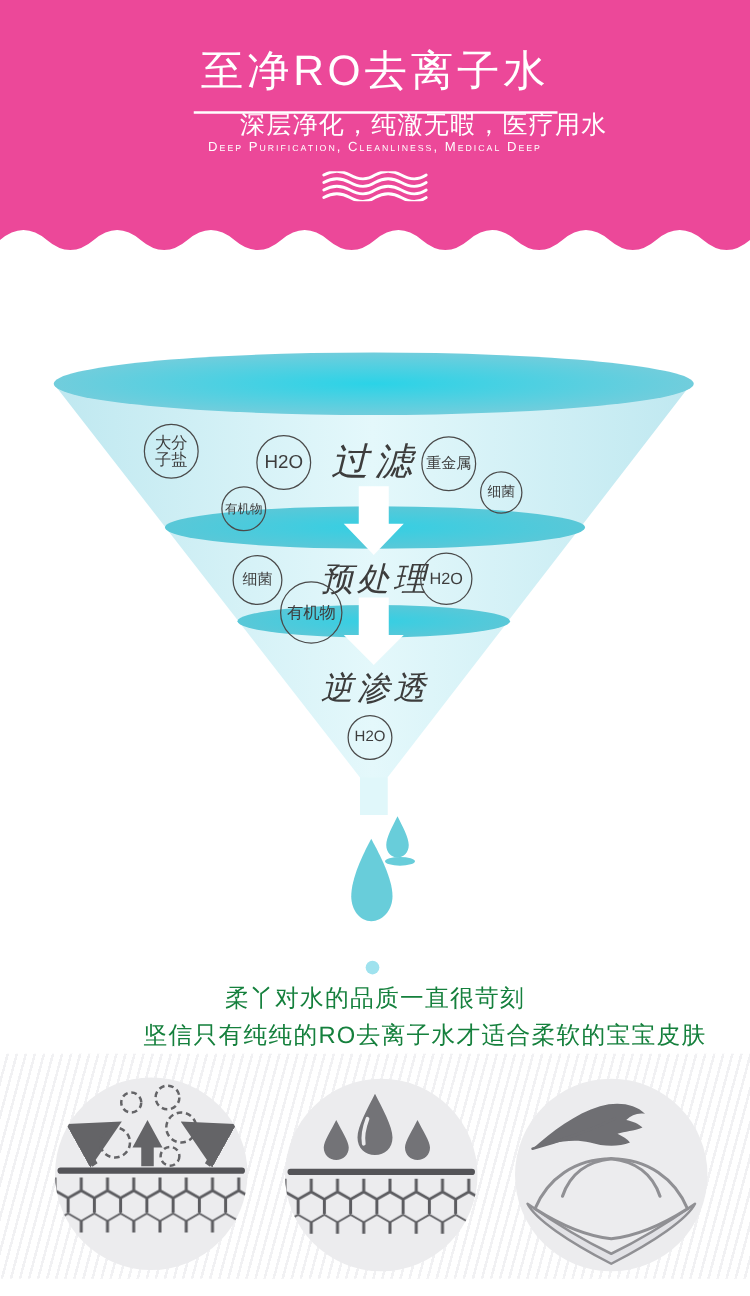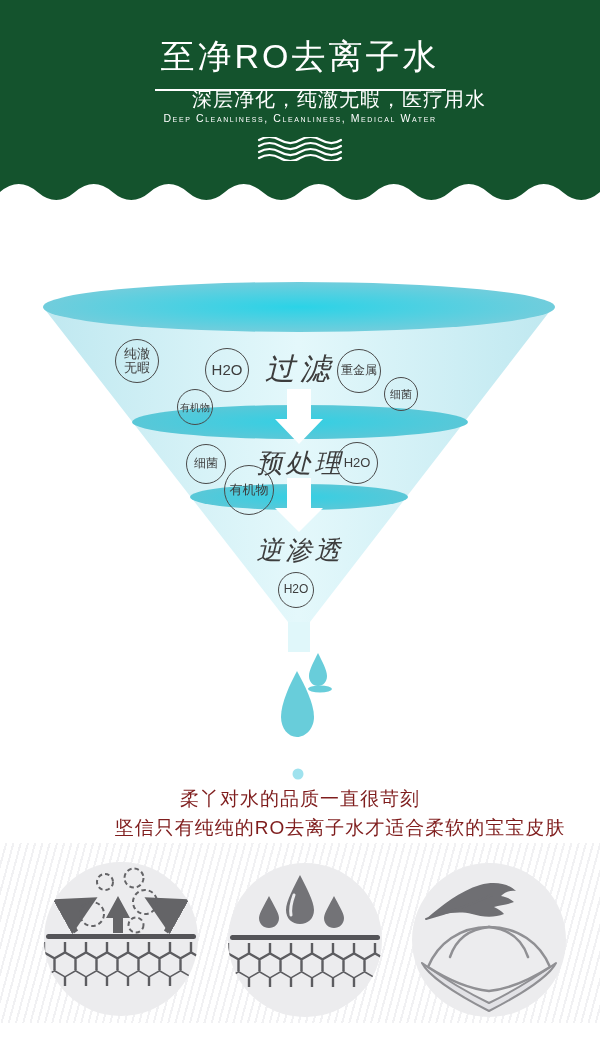--- a/index.html
+++ b/index.html
@@ -1,20 +1,20 @@
 <!DOCTYPE html>
 <html><head>
 <meta charset="utf-8">
 <style>
   html,body{margin:0;padding:0;}
   .page{position:relative;width:600px;height:1037px;background:#ffffff;overflow:hidden;
         font-family:"Liberation Sans","DejaVu Sans",sans-serif;}
 
   
-  .header{position:absolute;top:0;left:0;width:600px;height:202px;background:#14532d;}
+  .header{position:absolute;top:0;left:0;width:600px;height:202px;background:#ec4899;}
   .hdr-title-wrap{position:absolute;top:34px;left:0;width:100%;text-align:center;}
   .hdr-title{display:inline-block;color:#fff;font-size:34px;letter-spacing:3px;
              padding:0 6px 9px 6px;border-bottom:2px solid #fff;font-weight:400;}
   .hdr-sub{position:absolute;top:86px;left:0;width:100%;text-align:center;color:#fff;
            font-size:20px;letter-spacing:1px;padding-left:39px;}
   .hdr-en{position:absolute;top:112px;left:0;width:100%;text-align:center;color:#fff;
           font-size:10.5px;letter-spacing:1.6px;font-variant:small-caps;}
   .waves-icon{position:absolute;top:137px;left:50%;transform:translateX(-50%);}
   .hdr-wave-edge{position:absolute;bottom:-1px;left:0;width:600px;height:24px;display:block;}
 
@@ -31,21 +31,21 @@
   .b1{left:205px;top:348px;width:44px;height:44px;font-size:15px;}
   .b2{left:337px;top:349px;width:44px;height:44px;font-size:12px;text-align:right;}
   .b3{left:384px;top:377px;width:34px;height:34px;font-size:11px;}
   .b4{left:177px;top:389px;width:36px;height:36px;font-size:10px;}
   .b5{left:186px;top:444px;width:40px;height:40px;font-size:12px;}
   .b6{left:336px;top:442px;width:42px;height:42px;font-size:13px;}
   .b7{left:224px;top:465px;width:50px;height:50px;font-size:13px;}
   .b8{left:278px;top:572px;width:36px;height:36px;font-size:12px;}
 
   
-  .tl{position:absolute;left:0;width:100%;text-align:center;color:#7f1d1d;
+  .tl{position:absolute;left:0;width:100%;text-align:center;color:#15803d;
       font-size:19px;letter-spacing:1px;}
   .tl1{top:786px;}
   .tl2{top:815px;padding-left:40px;}
 
   
   .features{position:absolute;top:843px;left:0;width:600px;height:180px;
             background:repeating-linear-gradient(105deg,#ffffff 0 5px,#f1f1f3 5px 7px);}
   .fcircle{position:absolute;width:154px;height:154px;border-radius:50%;
            background:#ececee;overflow:hidden;}
   .fc1{left:44px;top:19px;}
@@ -55,21 +55,21 @@
 </head>
 <body>
 
 <div class="page">
 
   <div class="header">
     <div class="hdr-title-wrap">
       <span class="hdr-title">至净RO去离子水</span>
     </div>
     <div class="hdr-sub">深层净化，纯澈无暇，医疗用水</div>
-    <div class="hdr-en">Deep Cleanliness, Cleanliness, Medical Water</div>
+    <div class="hdr-en">Deep Purification, Cleanliness, Medical Deep</div>
 
     <svg class="waves-icon" width="86" height="24" viewBox="0 0 86 24">
       <g fill="none" stroke="#ffffff" stroke-width="2.2" stroke-linecap="round">
         <path d="M2,3  C9,-1 16,-1 23,3  C30,7 37,7 43,3  C50,-1 57,-1 64,3  C71,7 78,7 84,3"></path>
         <path d="M2,9  C9,5 16,5 23,9   C30,13 37,13 43,9  C50,5 57,5 64,9   C71,13 78,13 84,9"></path>
         <path d="M2,15 C9,11 16,11 23,15 C30,19 37,19 43,15 C50,11 57,11 64,15 C71,19 78,19 84,15"></path>
         <path d="M2,21 C9,17 16,17 23,21 C30,25 37,25 43,21 C50,17 57,17 64,21 C71,25 78,25 84,21"></path>
       </g>
     </svg>
 
@@ -111,21 +111,21 @@
     <path fill="#68cdda" d="M318,653 C314,661 309,670 309,676 C309,682 313,686 318,686
              C323,686 327,682 327,676 C327,670 322,661 318,653 Z"></path>
     <ellipse cx="320" cy="689" rx="12" ry="3.5" fill="#68cdda"></ellipse>
     <circle cx="298" cy="774" r="5.5" fill="#9fe2ee"></circle>
   </svg>
 
   <div class="stage stage1">过滤</div>
   <div class="stage stage3">逆渗透</div>
   <div class="stage stage2">预处理</div>
 
-  <div class="bubble b0">纯澈无暇</div>
+  <div class="bubble b0">大分子盐</div>
   <div class="bubble b1">H2O</div>
   <div class="bubble b2">重金属</div>
   <div class="bubble b3">细菌</div>
   <div class="bubble b4">有机物</div>
   <div class="bubble b5">细菌</div>
   <div class="bubble b6">H2O</div>
   <div class="bubble b7">有机物</div>
   <div class="bubble b8">H2O</div>
 
   <div class="tl tl1">柔丫对水的品质一直很苛刻</div>

